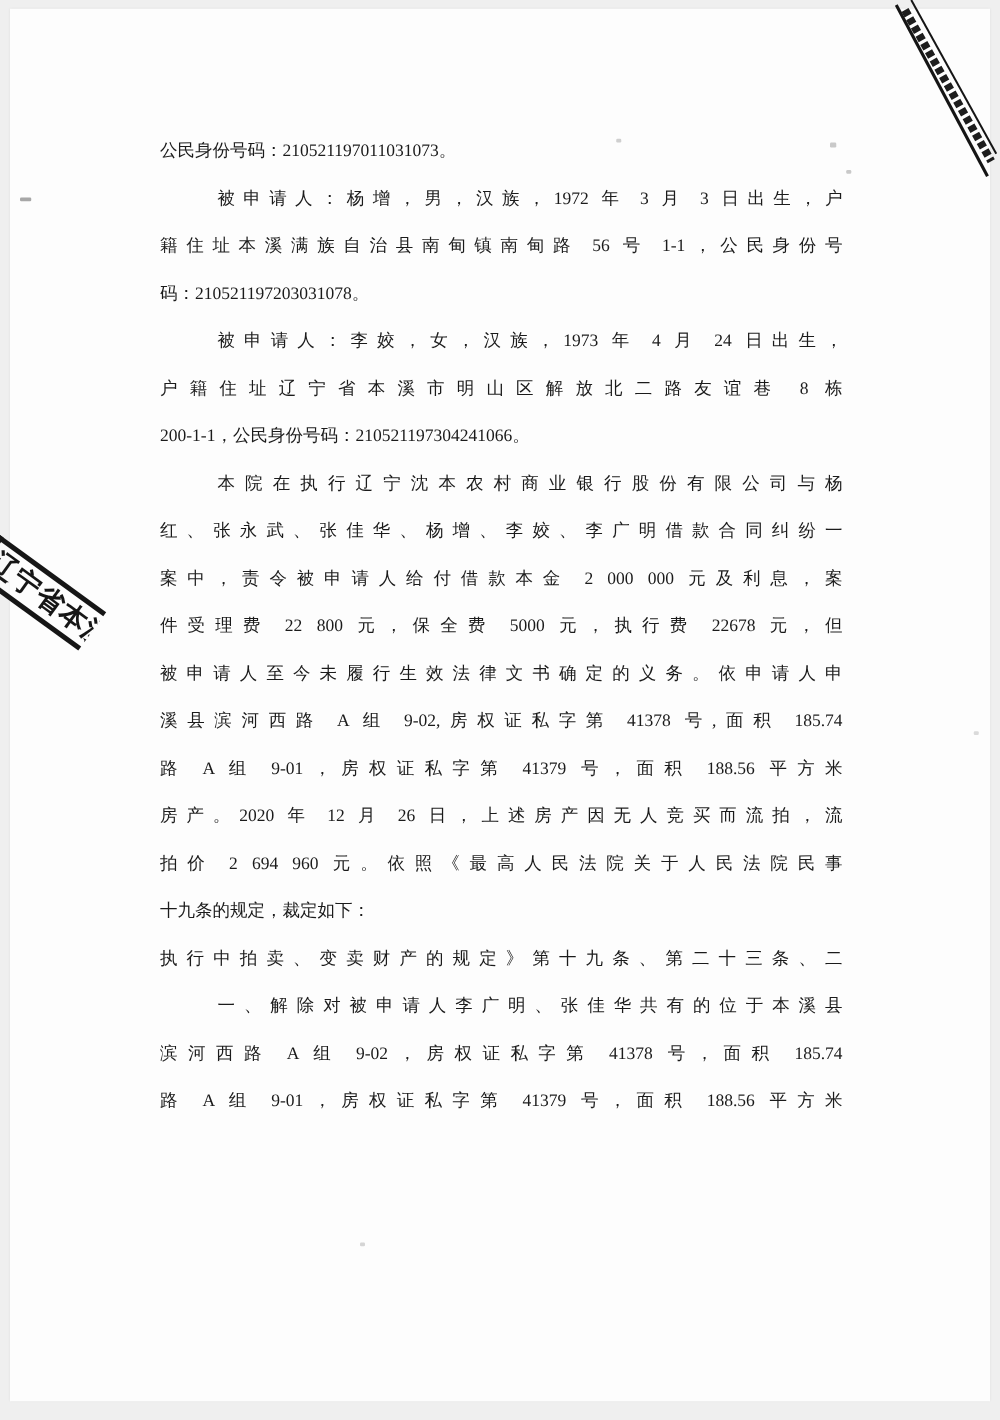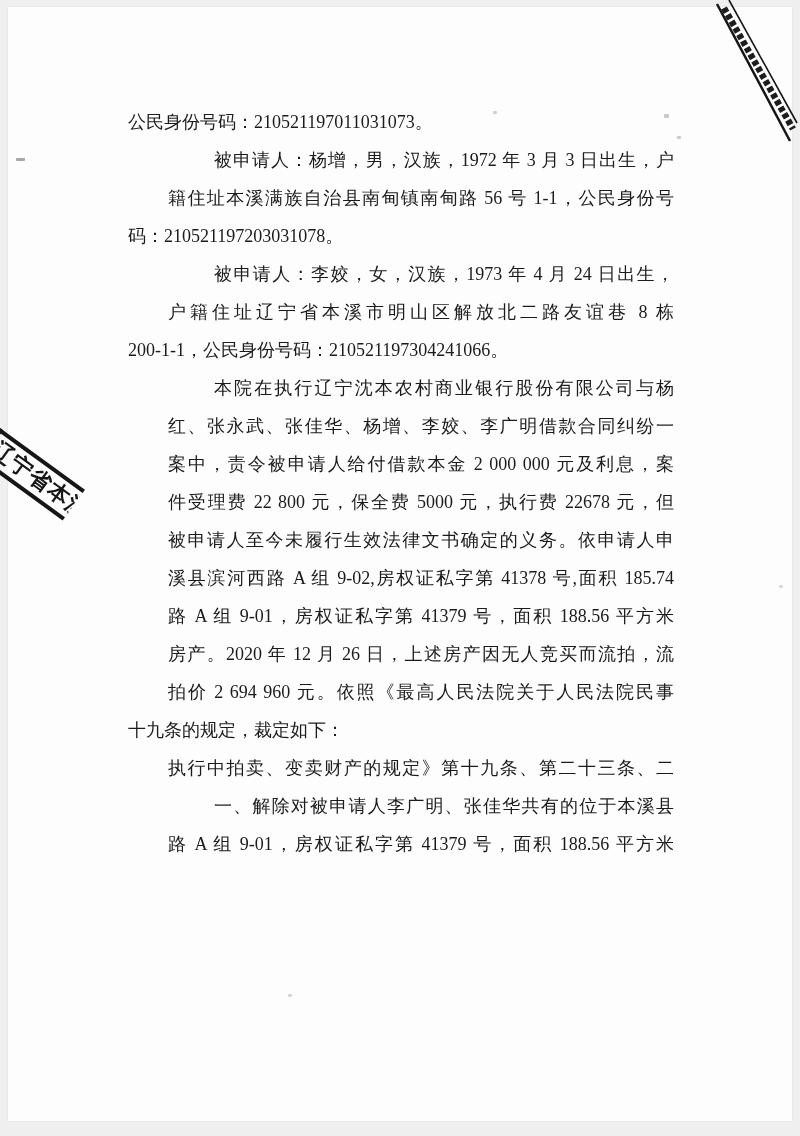--- a/index.html
+++ b/index.html
@@ -24,29 +24,28 @@
 
   .text-block {
     position: absolute;
     left: 128px; top: 103px;
     width: 546px;
   }
 
   .ln {
     height: 38px;
     line-height: 38px;
-    font-size: 18px;
+    font-size: 14px;
     color: #1b1b1b;
     text-align: left;
     overflow: hidden;
   }
   .ln.j {
     text-align: justify;
     text-align-last: justify;
-    margin-left: 40px;
   }
   .ln.ind { padding-left: 46px; }
 
   .stamp {
     position: absolute;
     left: 0px; top: 428px;
     width: 99px; height: 30px;
     line-height: 30px;
     padding-left: 2px;
     border: 4px solid #161616;
@@ -90,20 +89,21 @@
     <div class="ln j">案中，责令被申请人给付借款本金 2 000 000 元及利息，案</div>
     <div class="ln j">件受理费 22 800 元，保全费 5000 元，执行费 22678 元，但</div>
     <div class="ln j">被申请人至今未履行生效法律文书确定的义务。依申请人申</div>
     <div class="ln j">溪县滨河西路 A 组 9-02,房权证私字第 41378 号,面积 185.74</div>
     <div class="ln j">路 A 组 9-01，房权证私字第 41379 号，面积 188.56 平方米</div>
     <div class="ln j">房产。2020 年 12 月 26 日，上述房产因无人竞买而流拍，流</div>
     <div class="ln j">拍价 2 694 960 元。依照《最高人民法院关于人民法院民事</div>
     <div class="ln">十九条的规定，裁定如下：</div>
     <div class="ln j">执行中拍卖、变卖财产的规定》第十九条、第二十三条、二</div>
     <div class="ln j ind">一、解除对被申请人李广明、张佳华共有的位于本溪县</div>
+    <div class="ln j">滨河西路 A 组 9-02，房权证私字第 41378 号，面积 185.74</div>
     <div class="ln j">路 A 组 9-01，房权证私字第 41379 号，面积 188.56 平方米</div>
   </div>
 
   <div class="stamp">辽宁省本溪</div>
 
   <svg class="corner" viewBox="0 0 100 145" xmlns="http://www.w3.org/2000/svg">
     <line x1="17" y1="4" x2="90" y2="141" stroke="#151515" stroke-width="2.5"></line>
     <line x1="29" y1="0" x2="97" y2="123" stroke="#151515" stroke-width="1.6"></line>
     <line x1="24" y1="8" x2="93" y2="129" stroke="#1d1d1d" stroke-width="6.5" stroke-dasharray="5 2.6"></line>
   </svg>

